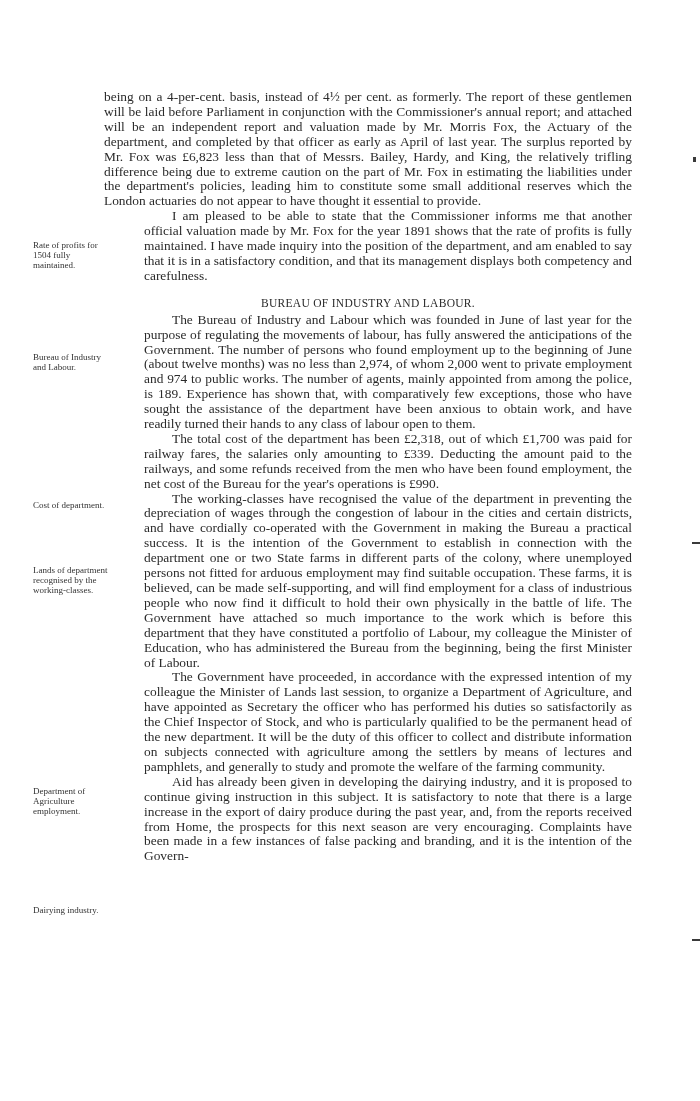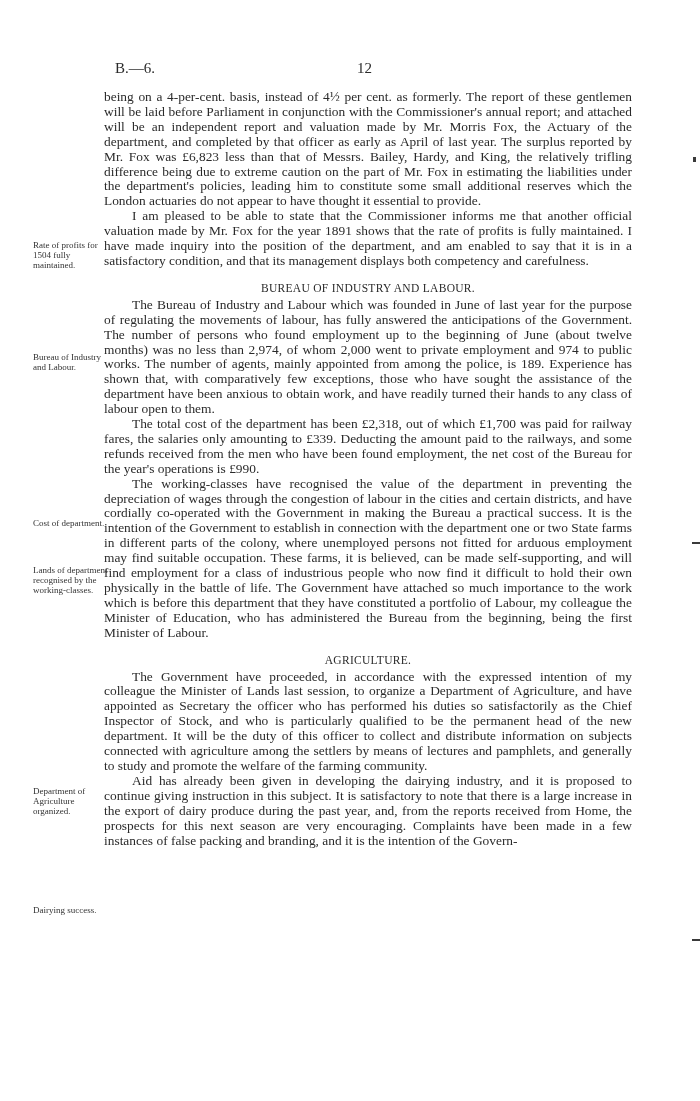--- a/index.html
+++ b/index.html
@@ -7,54 +7,49 @@
            font-family: "DejaVu Serif", "Liberation Serif", serif; color: #2a2a2a; }
     .page { position: absolute; left: 0; top: 0; width: 700px; height: 1101px; }
     .running-head { position: absolute; top: 60px; left: 115px; width: 520px; height: 20px; }
     .doc-code { position: absolute; left: 0; top: 0; font-family: "Liberation Serif", serif; font-size: 15px; }
     .page-num { position: absolute; left: 242px; top: 0; font-family: "Liberation Serif", serif; font-size: 15px; }
 
     .body { position: absolute; left: 104px; top: 90px; width: 528px;
             font-family: "Liberation Serif", serif; font-size: 13.4px; line-height: 14.9px;
             text-align: justify; }
     .para { margin: 0; text-indent: 0; }
-    .para.indent { text-indent: 28px; }
+    .para.indent { text-indent: 28px; margin-left: 40px; }
     .section-head { text-align: center; font-size: 11.5px; letter-spacing: 0.3px;
                     margin: 12px 0 2px 0; font-family: "Liberation Serif", serif; }
 
     .margin-note { position: absolute; left: 33px; width: 78px;
                    font-family: "Liberation Serif", serif; font-size: 9px; line-height: 10px; color: #333; }
 
     .scan-mark { position: absolute; background: #3a3a3a; }
   </style>
 </head>
 <body>
 
 <div class="page">
 
-  <div class="running-head">
-    <span class="doc-code">B.—6.</span>
-    <span class="page-num">12</span>
-  </div>
 
   <div class="margin-note" style="top:240px">Rate of profits for 1504 fully maintained.</div>
   <div class="margin-note" style="top:352px">Bureau of Industry and Labour.</div>
-  <div class="margin-note" style="top:518px">Cost of department.</div>
+  <div class="margin-note" style="top:500px">Cost of department.</div>
   <div class="margin-note" style="top:565px">Lands of department recognised by the working-classes.</div>
-  <div class="margin-note" style="top:786px">Department of Agriculture organized.</div>
-  <div class="margin-note" style="top:905px">Dairying success.</div>
+  <div class="margin-note" style="top:786px">Department of Agriculture employment.</div>
+  <div class="margin-note" style="top:905px">Dairying industry.</div>
 
   <div class="body">
     <p class="para">being on a 4-per-cent. basis, instead of 4½ per cent. as formerly. The report of these gentlemen will be laid before Parliament in conjunction with the Commissioner's annual report; and attached will be an independent report and valuation made by Mr. Morris Fox, the Actuary of the department, and completed by that officer as early as April of last year. The surplus reported by Mr. Fox was £6,823 less than that of Messrs. Bailey, Hardy, and King, the relatively trifling difference being due to extreme caution on the part of Mr. Fox in estimating the liabilities under the department's policies, leading him to constitute some small additional reserves which the London actuaries do not appear to have thought it essential to provide.</p>
     <p class="para indent">I am pleased to be able to state that the Commissioner informs me that another official valuation made by Mr. Fox for the year 1891 shows that the rate of profits is fully maintained. I have made inquiry into the position of the department, and am enabled to say that it is in a satisfactory condition, and that its management displays both competency and carefulness.</p>
     <div class="section-head">BUREAU OF INDUSTRY AND LABOUR.</div>
     <p class="para indent">The Bureau of Industry and Labour which was founded in June of last year for the purpose of regulating the movements of labour, has fully answered the anticipations of the Government. The number of persons who found employment up to the beginning of June (about twelve months) was no less than 2,974, of whom 2,000 went to private employment and 974 to public works. The number of agents, mainly appointed from among the police, is 189. Experience has shown that, with comparatively few exceptions, those who have sought the assistance of the department have been anxious to obtain work, and have readily turned their hands to any class of labour open to them.</p>
     <p class="para indent">The total cost of the department has been £2,318, out of which £1,700 was paid for railway fares, the salaries only amounting to £339. Deducting the amount paid to the railways, and some refunds received from the men who have been found employment, the net cost of the Bureau for the year's operations is £990.</p>
     <p class="para indent">The working-classes have recognised the value of the department in preventing the depreciation of wages through the congestion of labour in the cities and certain districts, and have cordially co-operated with the Government in making the Bureau a practical success. It is the intention of the Government to establish in connection with the department one or two State farms in different parts of the colony, where unemployed persons not fitted for arduous employment may find suitable occupation. These farms, it is believed, can be made self-supporting, and will find employment for a class of industrious people who now find it difficult to hold their own physically in the battle of life. The Government have attached so much importance to the work which is before this department that they have constituted a portfolio of Labour, my colleague the Minister of Education, who has administered the Bureau from the beginning, being the first Minister of Labour.</p>
-    <div class="section-head">AGRICULTURE.</div>
     <p class="para indent">The Government have proceeded, in accordance with the expressed intention of my colleague the Minister of Lands last session, to organize a Department of Agriculture, and have appointed as Secretary the officer who has performed his duties so satisfactorily as the Chief Inspector of Stock, and who is particularly qualified to be the permanent head of the new department. It will be the duty of this officer to collect and distribute information on subjects connected with agriculture among the settlers by means of lectures and pamphlets, and generally to study and promote the welfare of the farming community.</p>
     <p class="para indent">Aid has already been given in developing the dairying industry, and it is proposed to continue giving instruction in this subject. It is satisfactory to note that there is a large increase in the export of dairy produce during the past year, and, from the reports received from Home, the prospects for this next season are very encouraging. Complaints have been made in a few instances of false packing and branding, and it is the intention of the Govern-</p>
   </div>
 
   <div class="scan-mark" style="left:693px; top:157px; width:3px; height:5px;"></div>
   <div class="scan-mark" style="left:692px; top:542px; width:8px; height:1.5px;"></div>
   <div class="scan-mark" style="left:692px; top:939px; width:8px; height:1.5px;"></div>
 </div>
 
 </body></html>

